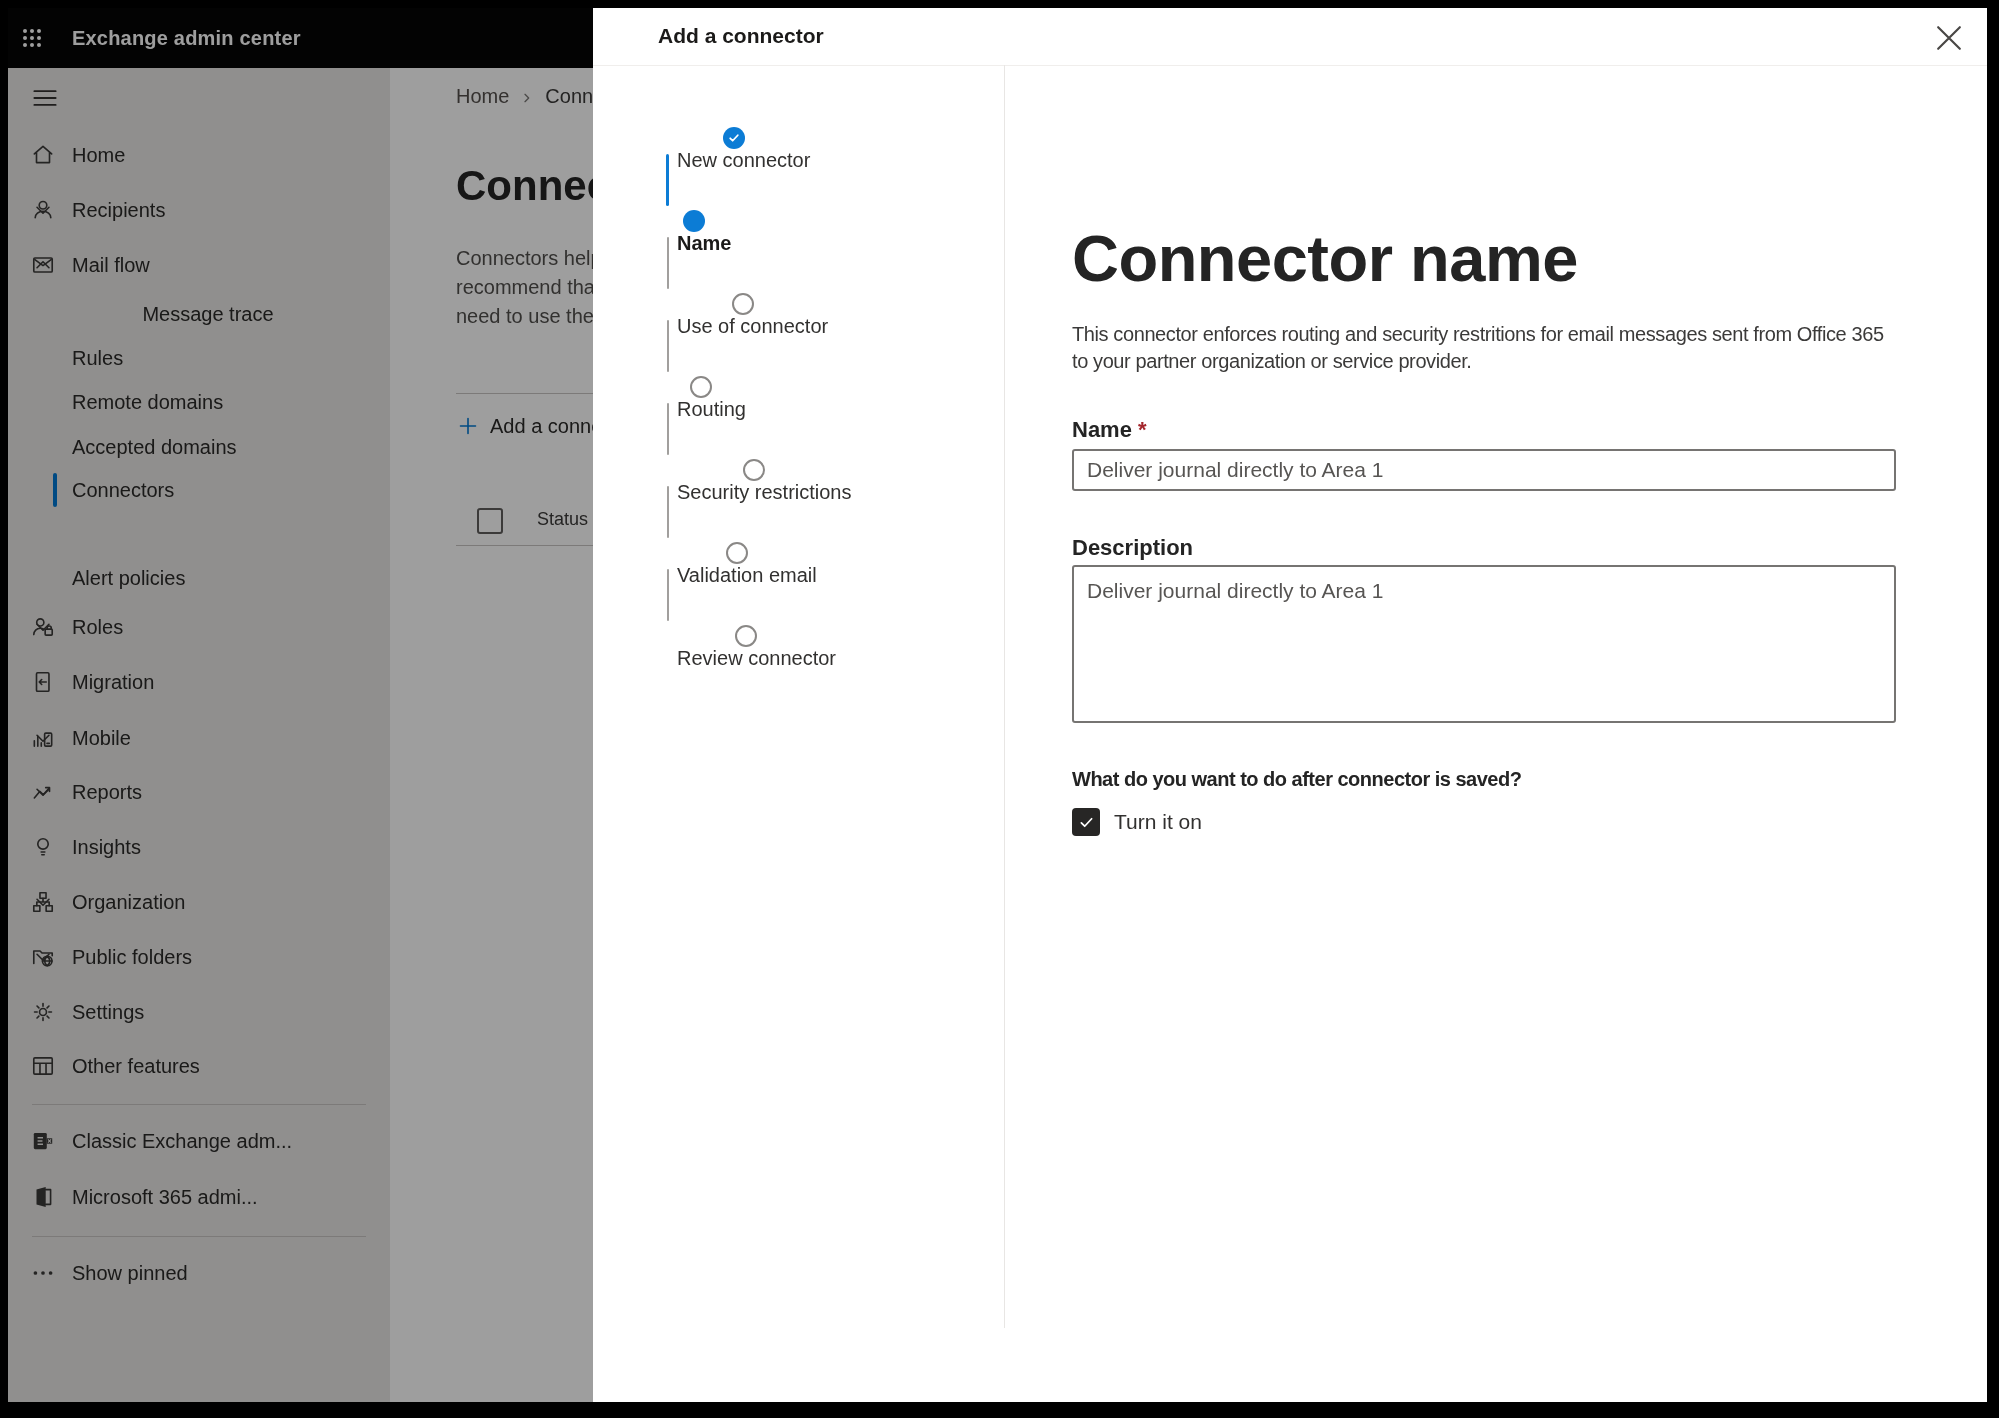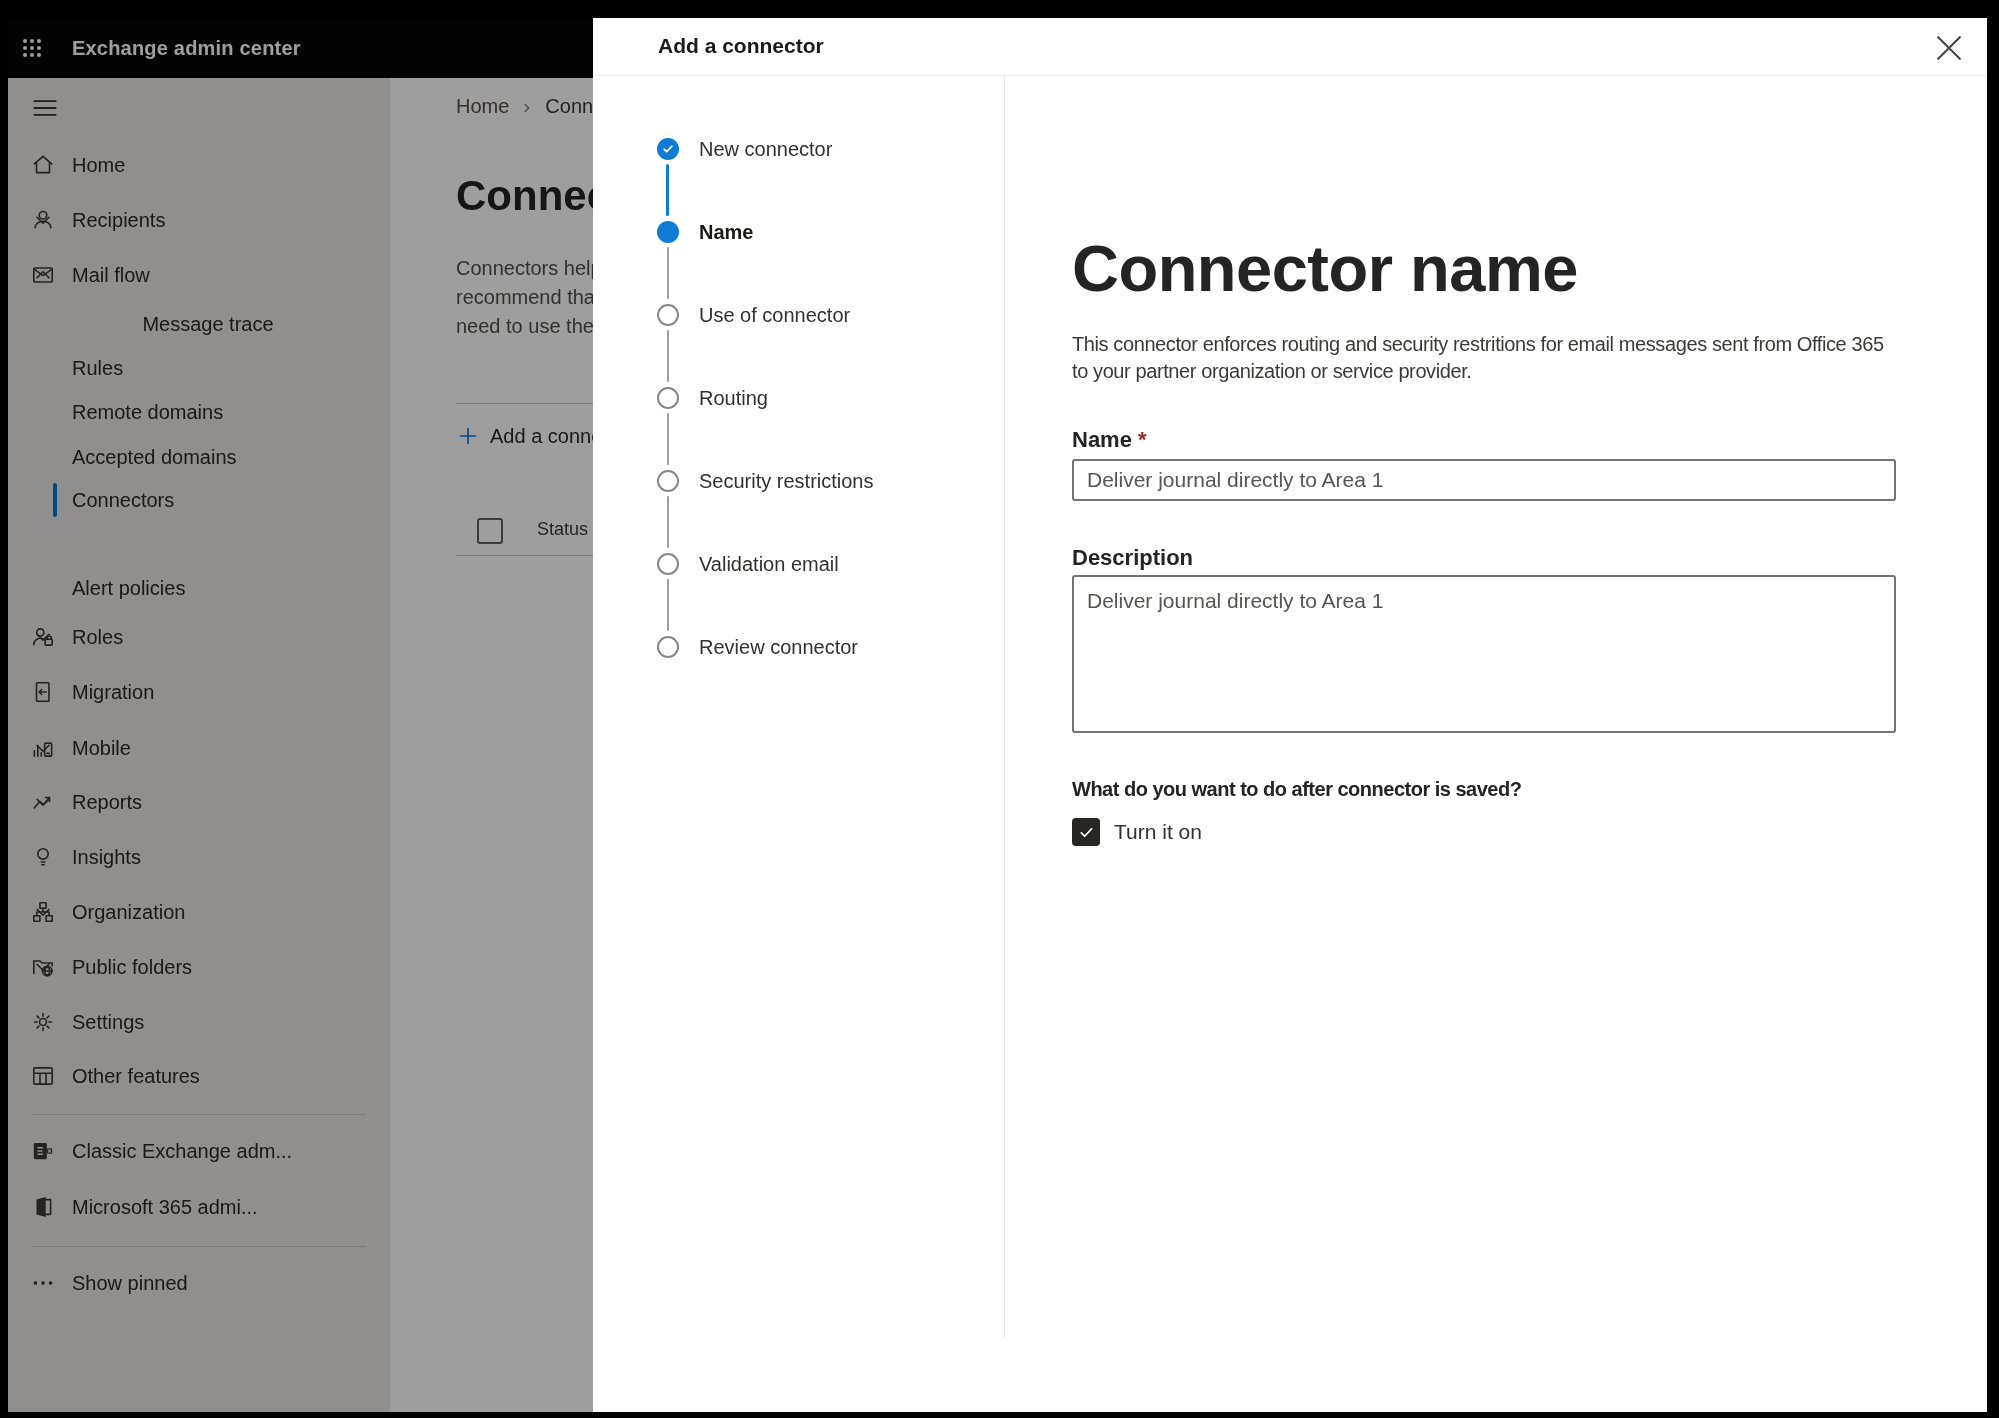--- a/index.html
+++ b/index.html
@@ -1,21 +1,21 @@
 <!DOCTYPE html>
 <html><head>
 <meta charset="utf-8">
 <style>
   html,body{margin:0;padding:0;}
   body{
     width:1999px;height:1418px;background:#000;position:relative;overflow:hidden;
     font-family:"Liberation Sans", sans-serif;
     -webkit-font-smoothing:antialiased;
   }
-  .app{position:absolute;left:8px;top:8px;width:1979px;height:1394px;background:#8b5cf6;overflow:hidden;margin-top:10px;}
+  .app{position:absolute;left:8px;top:8px;width:1979px;height:1394px;background:#8b5cf6;overflow:hidden;}
 
   
   .topbar{position:absolute;left:0;top:0;width:100%;height:60px;background:#050505;display:flex;align-items:center;z-index:1;}
   .launcher{width:48px;height:60px;display:flex;align-items:center;justify-content:center;background:none;border:none;cursor:pointer;color:#fff;}
   .topbar-title{color:#fff;font-size:20px;font-weight:600;margin-left:16px;letter-spacing:.2px;}
 
   
   .sidebar{position:absolute;left:0;top:60px;width:382px;height:1334px;background:#e9e7e5;z-index:1;}
   .side-row{position:absolute;left:0;right:0;height:44px;display:flex;align-items:center;cursor:pointer;color:#323130;}
   .side-row .ic{position:absolute;left:22px;width:26px;height:26px;color:#3b3a39;}
@@ -45,21 +45,21 @@
   .backdrop{position:absolute;inset:0;background:rgba(0,0,0,.38);z-index:5;}
 
   
   .dialog{position:absolute;left:585px;top:0;width:1394px;height:1394px;background:#fff;z-index:10;}
   .dlg-header{position:absolute;left:0;top:0;right:0;height:57px;border-bottom:1px solid #f0eeec;background:#fff;}
   .dlg-title{position:absolute;left:65px;top:16px;font-size:21px;font-weight:700;color:#1b1a19;}
   .dlg-close{position:absolute;right:18px;top:10px;width:40px;height:40px;background:none;border:none;padding:0;cursor:pointer;color:#494745;}
   .dlg-close .ic{width:24px;height:24px;}
   .dlg-body{position:absolute;left:0;top:57px;right:0;bottom:74px;display:flex;}
   .stepper{position:relative;width:411px;border-right:1px solid #e8e6e4;flex:none;}
-  .step{position:absolute;left:64px;display:flex;align-items:center;height:24px;}
+  .step{position:absolute;left:64px;display:flex;align-items:center;height:24px;flex-direction:column;}
   .step-circle{width:22px;height:22px;border-radius:50%;box-sizing:border-box;flex:none;display:flex;align-items:center;justify-content:center;}
   .step-circle.completed,.step-circle.current{background:#0c7cd5;}
   .step-circle.upcoming{background:#fff;border:2px solid #8a8886;}
   .step-circle .ic{width:14px;height:14px;color:#fff;}
   .step-label{margin-left:20px;font-size:20px;color:#323130;white-space:nowrap;}
   .step.current .step-label{font-weight:700;color:#1b1a19;}
   .step-line{position:absolute;left:73px;width:3px;height:52px;border-radius:2px;}
   .step-line.blue{background:#0c7cd5;}
   .step-line.gray{background:#a19f9d;width:2px;left:74px;}
 

